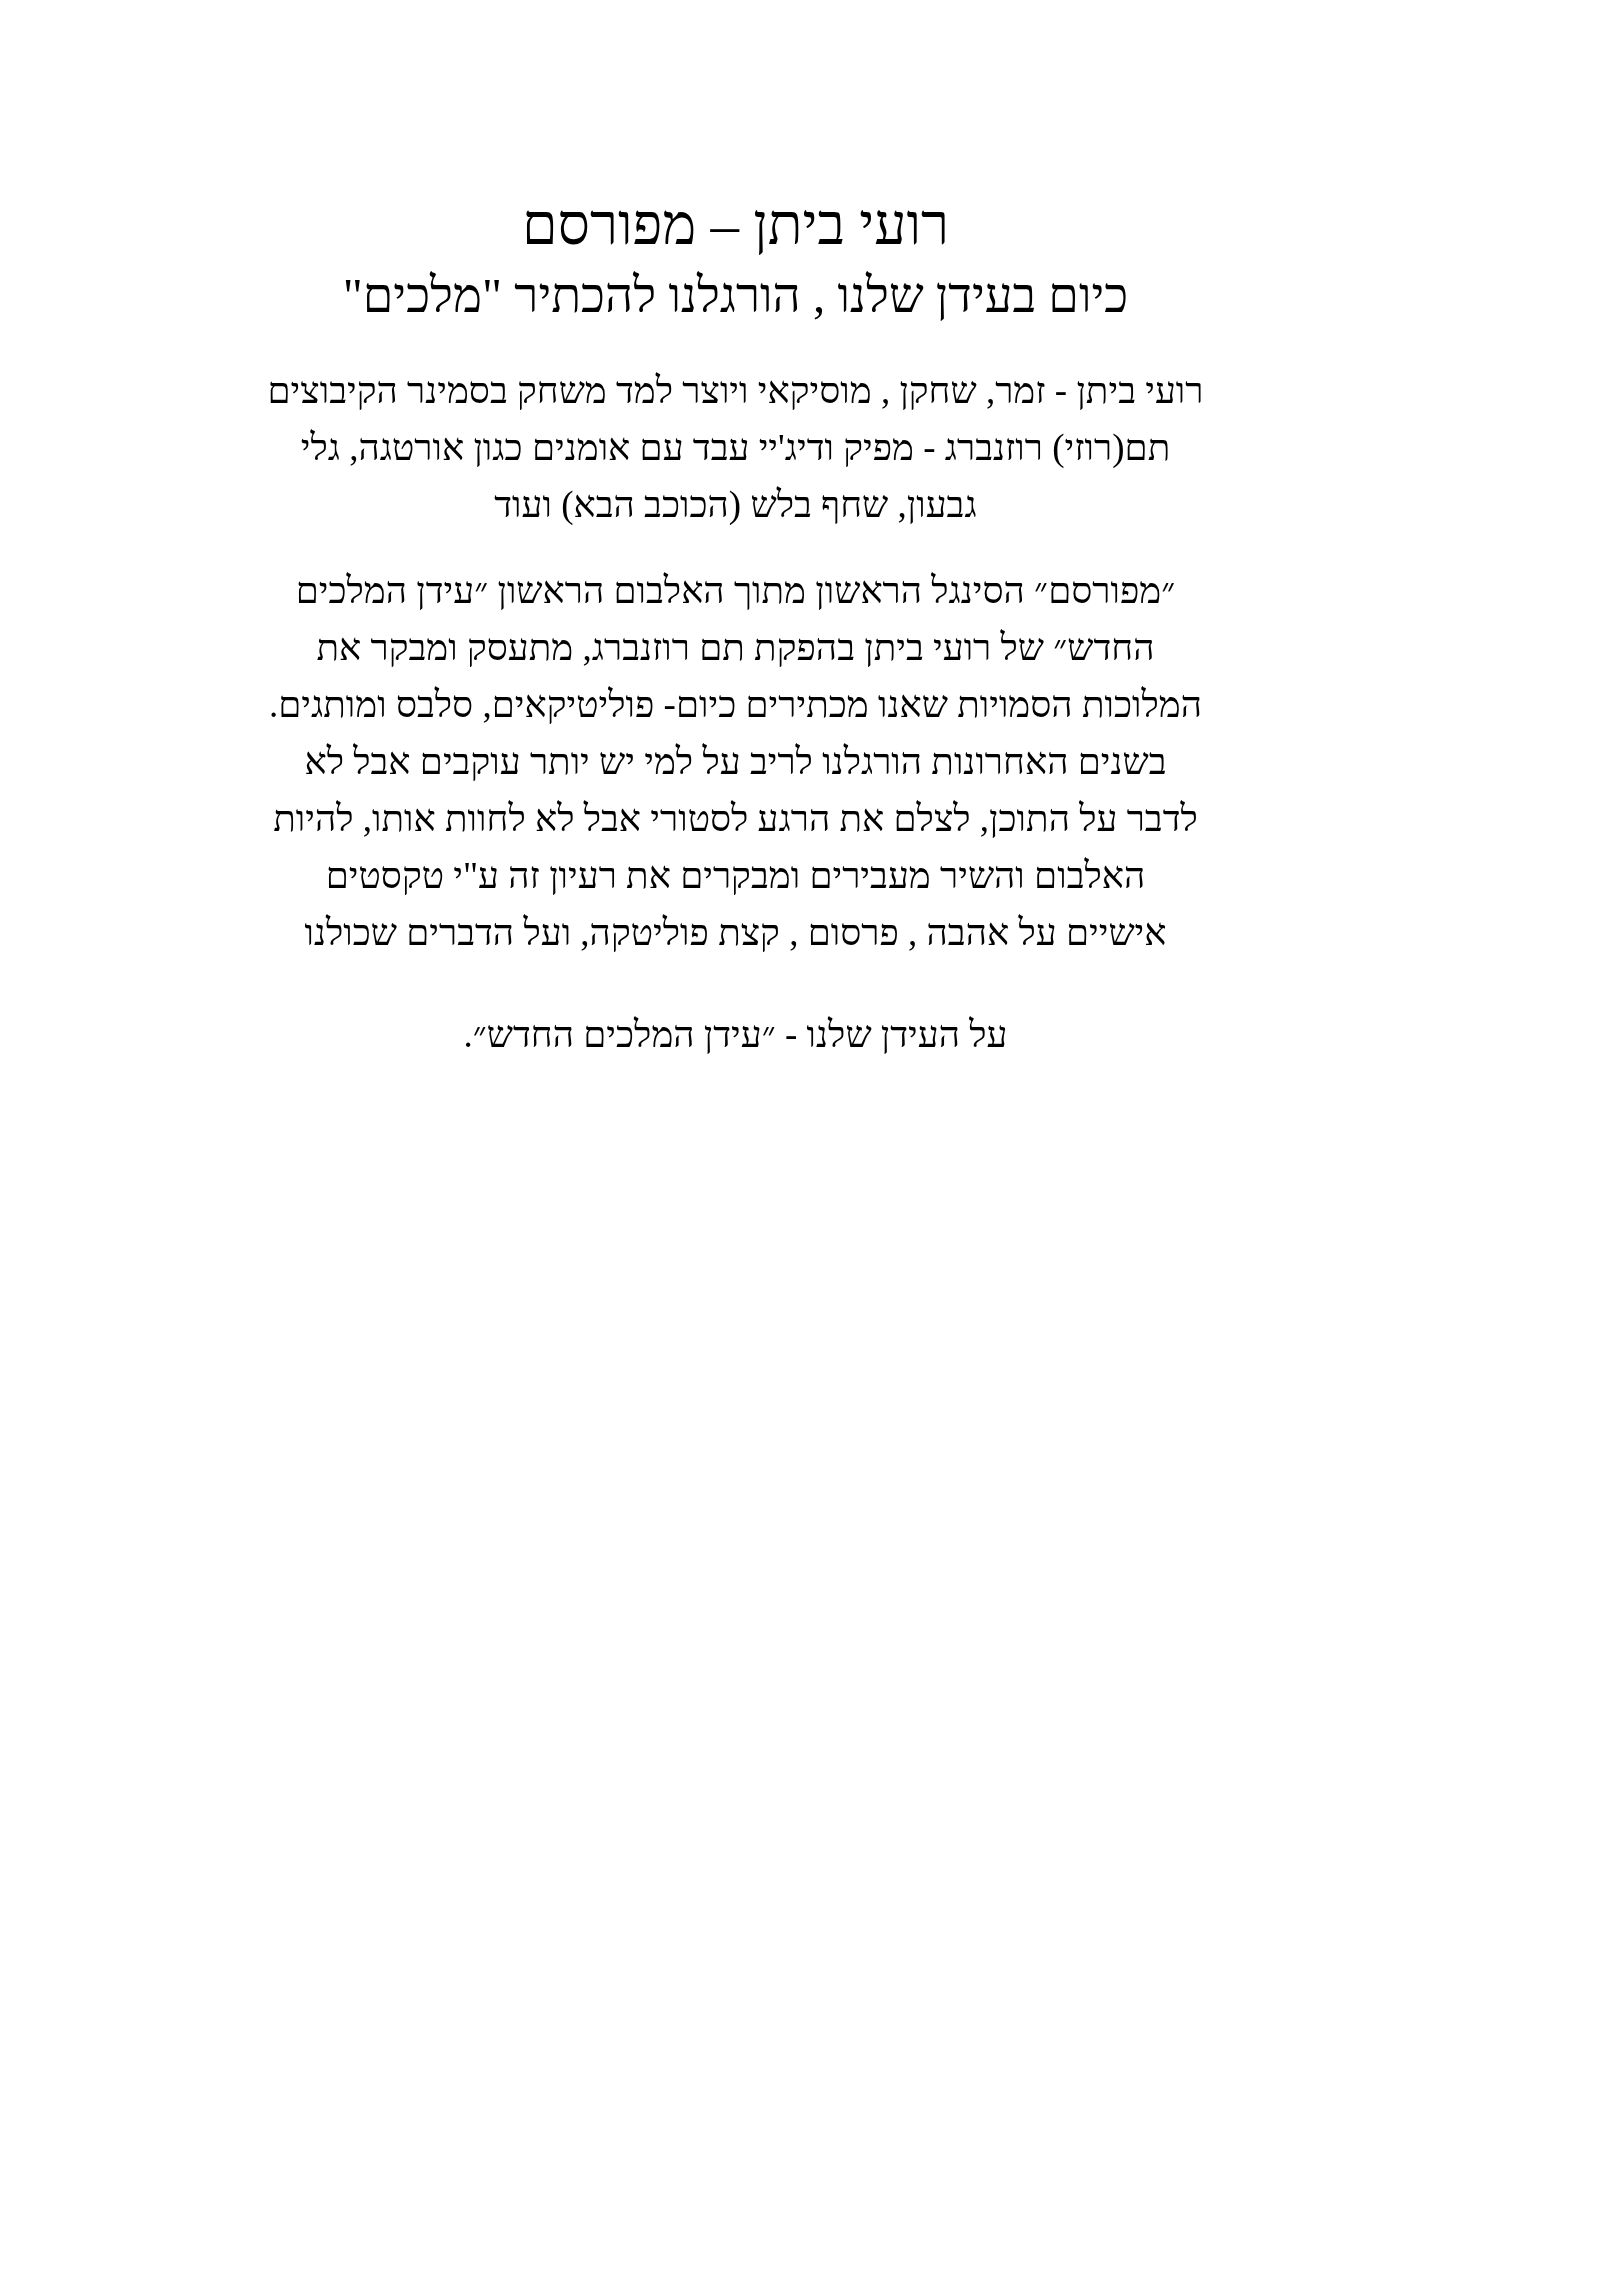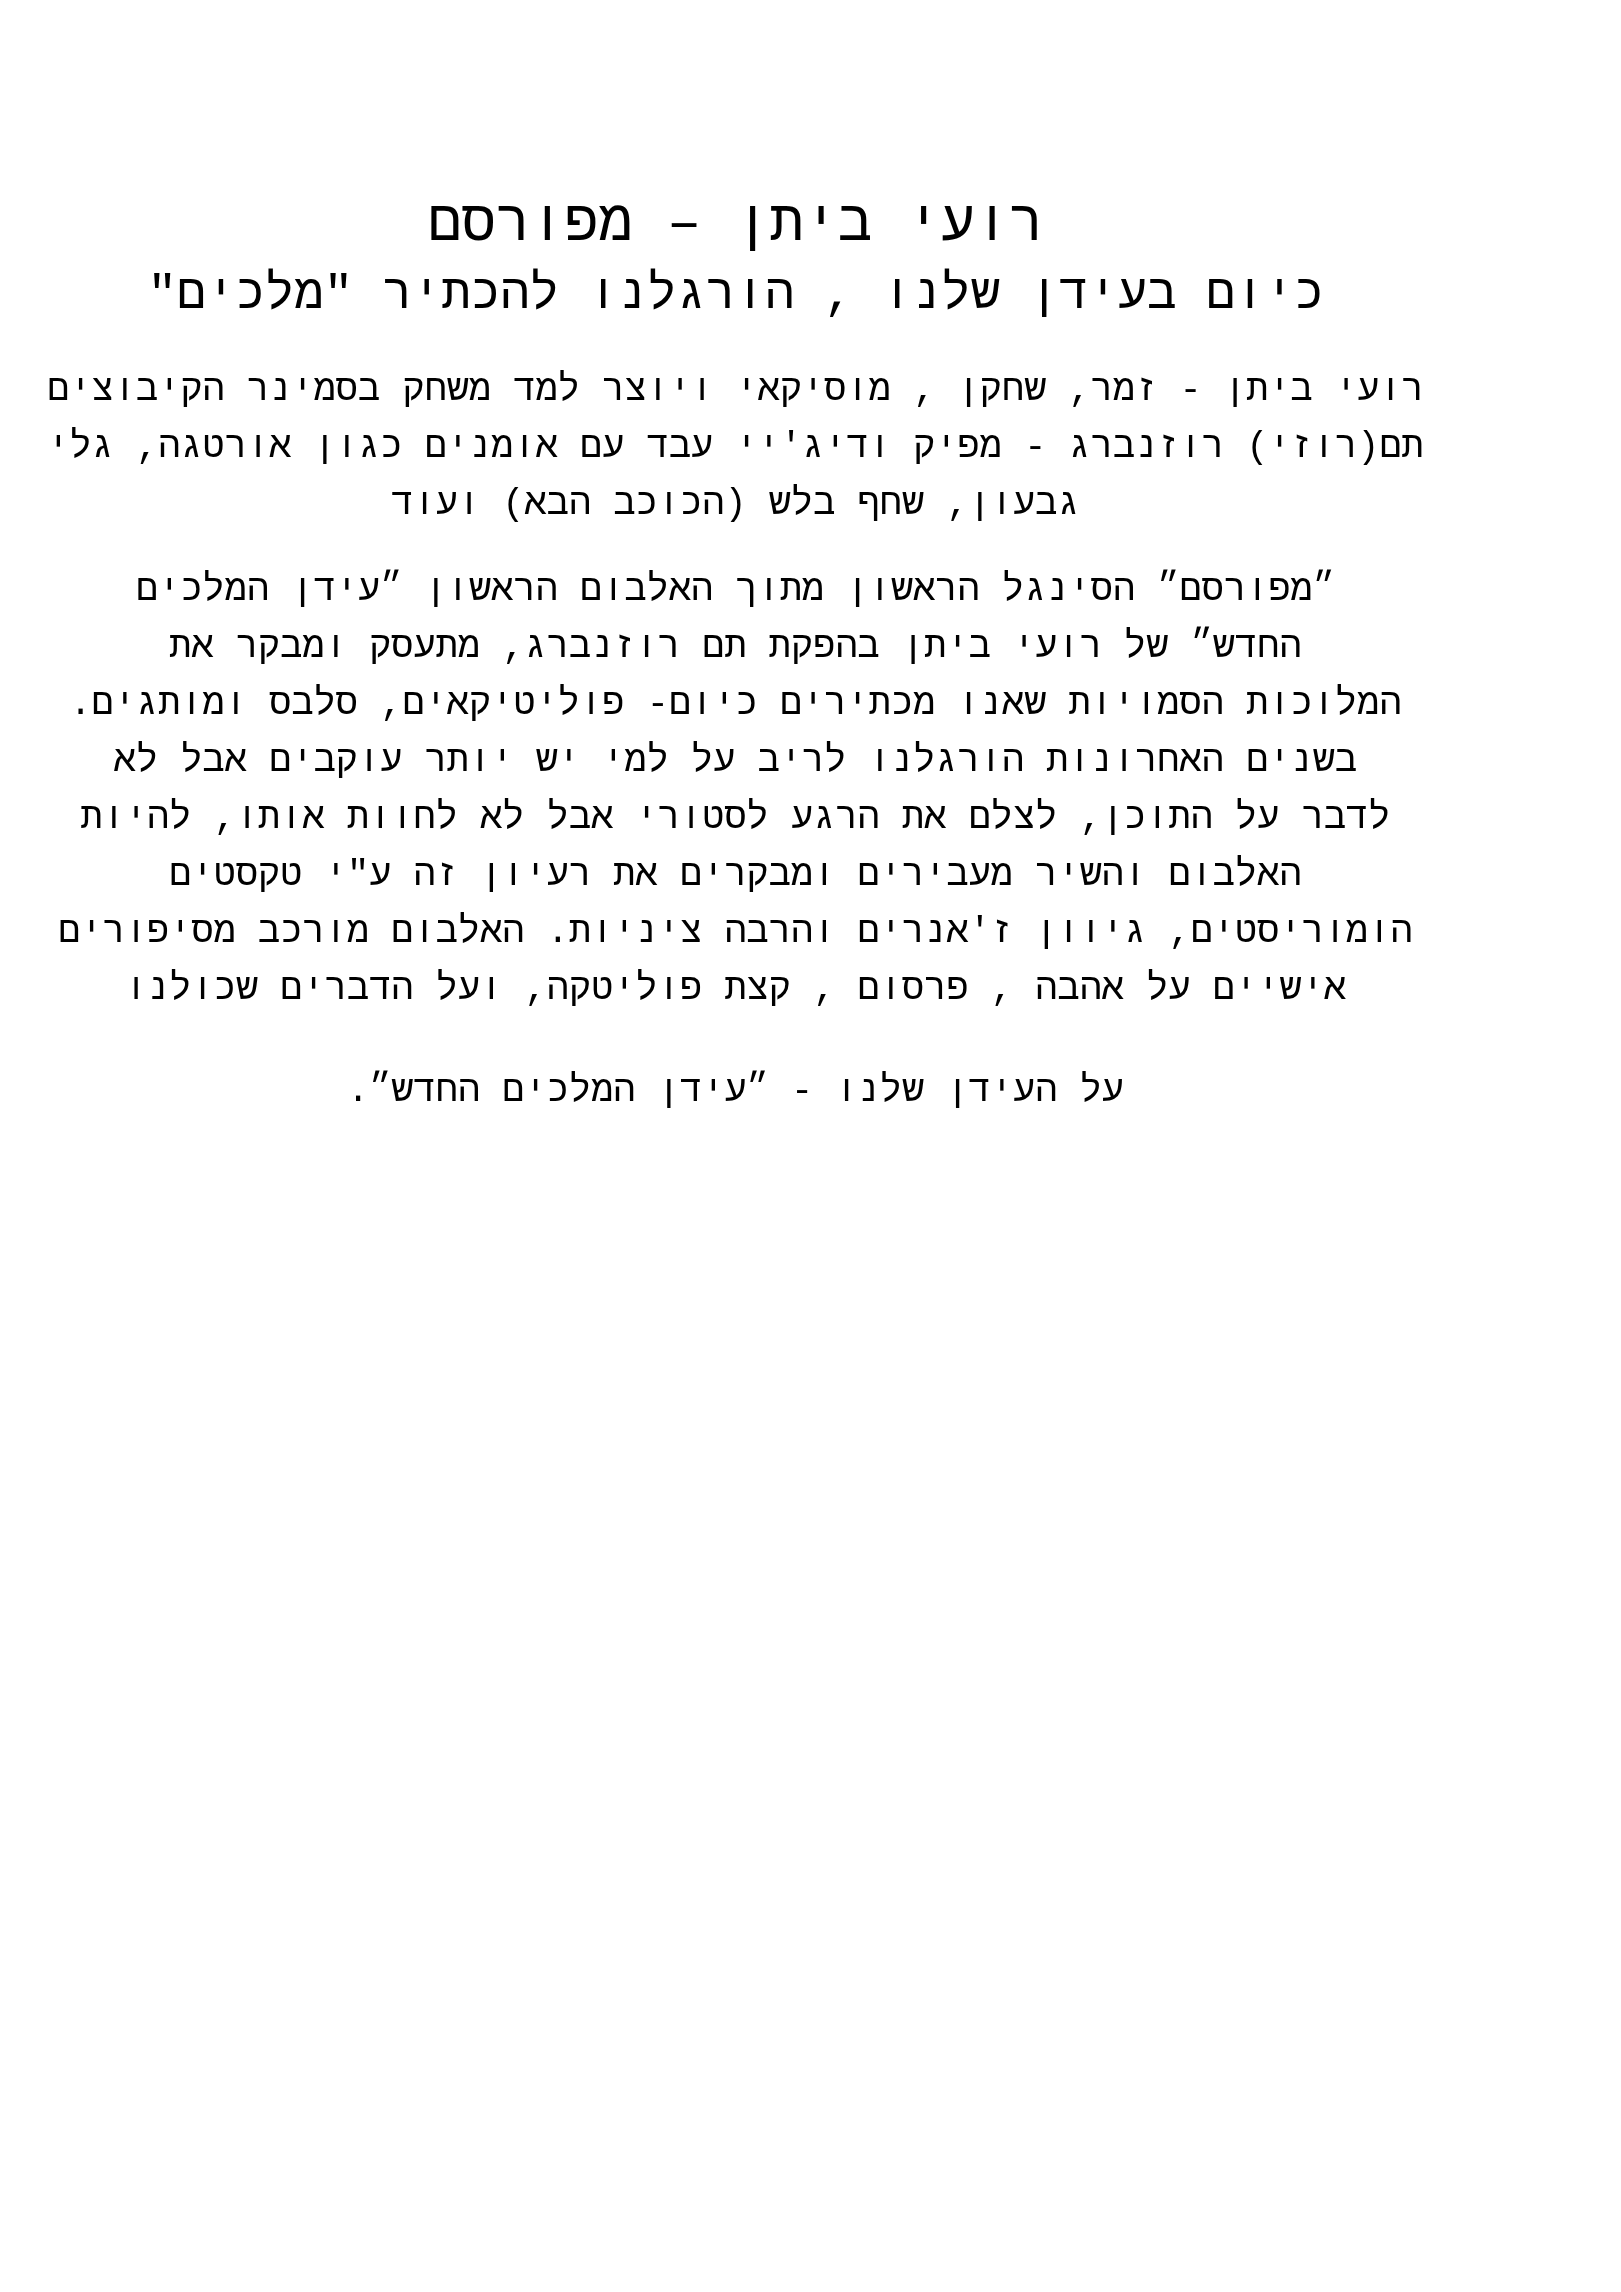--- a/index.html
+++ b/index.html
@@ -6,21 +6,21 @@
     margin: 0;
     padding: 0;
     background: #ffffff;
   }
   .page {
     position: relative;
     width: 1471px;
     height: 2293px;
     background: #ffffff;
     overflow: hidden;
-    font-family: Liberation Mono, monospace;
+    font-family: Liberation Serif, serif;
     color: #000000;
     direction: rtl;
   }
   .content {
     padding-top: 188px;
     text-align: center;
   }
   .doc-title {
     font-size: 57px;
     line-height: 74px;
@@ -60,21 +60,20 @@
         <div class="line">גבעון, שחף בלש (הכוכב הבא) ועוד</div>
       </div>
 
     <div class="para para-b">
         <div class="line">״מפורסם״ הסינגל הראשון מתוך האלבום הראשון ״עידן המלכים</div>
         <div class="line">החדש״ של רועי ביתן בהפקת תם רוזנברג, מתעסק ומבקר את</div>
         <div class="line">המלוכות הסמויות שאנו מכתירים כיום- פוליטיקאים, סלבס ומותגים.</div>
         <div class="line">בשנים האחרונות הורגלנו לריב על למי יש יותר עוקבים אבל לא</div>
         <div class="line">לדבר על התוכן, לצלם את הרגע לסטורי אבל לא לחוות אותו, להיות</div>
         <div class="line">האלבום והשיר מעבירים ומבקרים את רעיון זה ע"י טקסטים</div>
-        <div class="line">הומוריסטים, גיוון ז'אנרים והרבה ציניות. האלבום מורכב מסיפורים</div>
         <div class="line">אישיים על אהבה , פרסום , קצת פוליטקה, ועל הדברים שכולנו</div>
       </div>
 
     <div class="para para-final">
         <div class="line">על העידן שלנו - ״עידן המלכים החדש״.</div>
       </div>
 
   </div>
 </div>
 

